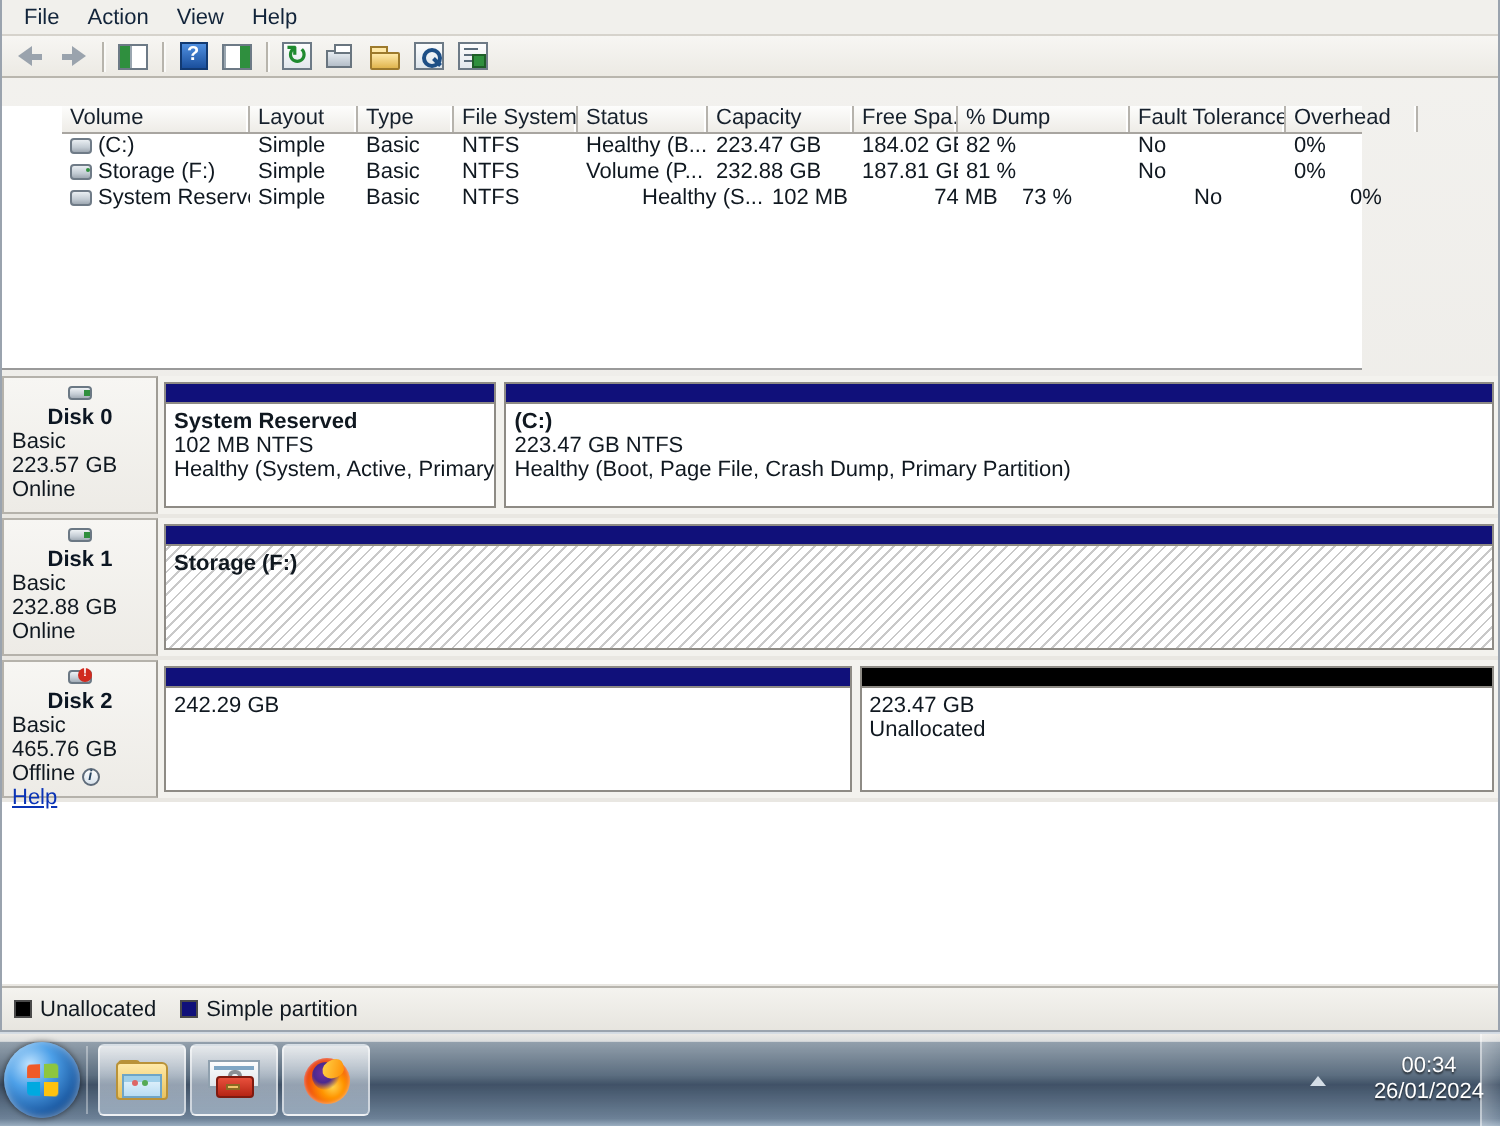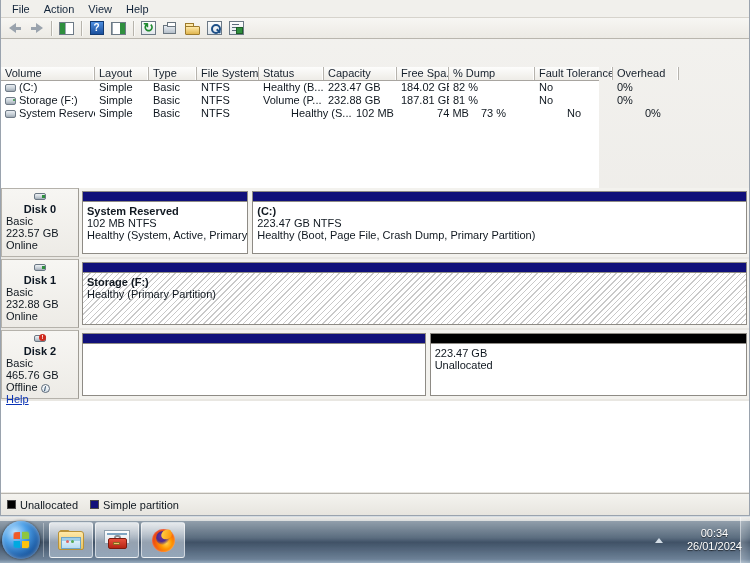--- a/index.html
+++ b/index.html
@@ -115,24 +115,25 @@
   .tbtn {
     width: 21px; height: 19px;
     display:flex; align-items:center; justify-content:center;
     position: relative;
   }
   .tsep { width:1px; height:15px; background:#b7b4ac; margin:0 3px; box-shadow:1px 0 0 #fafaf8;}
 
   
   #listpane {
     position: absolute;
-    left: 0; top: 67px;
-    width: 598px; height: 132px;
+    left: 0; top: 53px;
+    width: 680px; height: 132px;
     background:#fff;
     border-bottom: 1px solid #9a9a9a;
+    padding-left: 30px;
   }
   #list-header {
     display:flex;
     height: 14px;
     background: linear-gradient(180deg,#fdfdfc,#eeece7);
     border-bottom:1px solid #a8a5a0;
   }
   .hcell {
     font-size: 11px;
     color:#16202c;
@@ -586,21 +587,20 @@
           </div>
           <div class="dline">Basic</div>
           <div class="dline">232.88 GB</div>
           <div class="dline"><span>Online</span></div>
         </div>
         <div class="disklane">
           <div class="part selected" style="flex: 100 1 0px;">
             <div class="bar"></div>
             <div class="pbody">
               <div class="ptext b">Storage  (F:)</div>
-              <div class="ptext">Healthy (Primary Partition)</div>
             </div>
           </div>
         </div>
       </div>
       <div class="diskrow">
         <div class="diskinfo">
           <div class="dname">
             <span class="dsk-ico">
               <span class="b"></span>
               <span class="redx">!</span>
@@ -608,20 +608,23 @@
             <span>Disk 2</span>
           </div>
           <div class="dline">Basic</div>
           <div class="dline">465.76 GB</div>
           <div class="dline"><span>Offline</span><span class="infoglyph">i</span></div>
           <div class="dline"><span class="helplink">Help</span></div>
         </div>
         <div class="disklane">
           <div class="part" style="flex: 52 1 0px;">
             <div class="bar"></div>
+            <div class="pbody">
+              <div class="ptext">242.29 GB</div>
+            </div>
           </div>
           <div class="part unalloc" style="flex: 48 1 0px;">
             <div class="bar"></div>
             <div class="pbody">
               <div class="ptext">223.47 GB</div>
               <div class="ptext">Unallocated</div>
             </div>
           </div>
         </div>
       </div>

